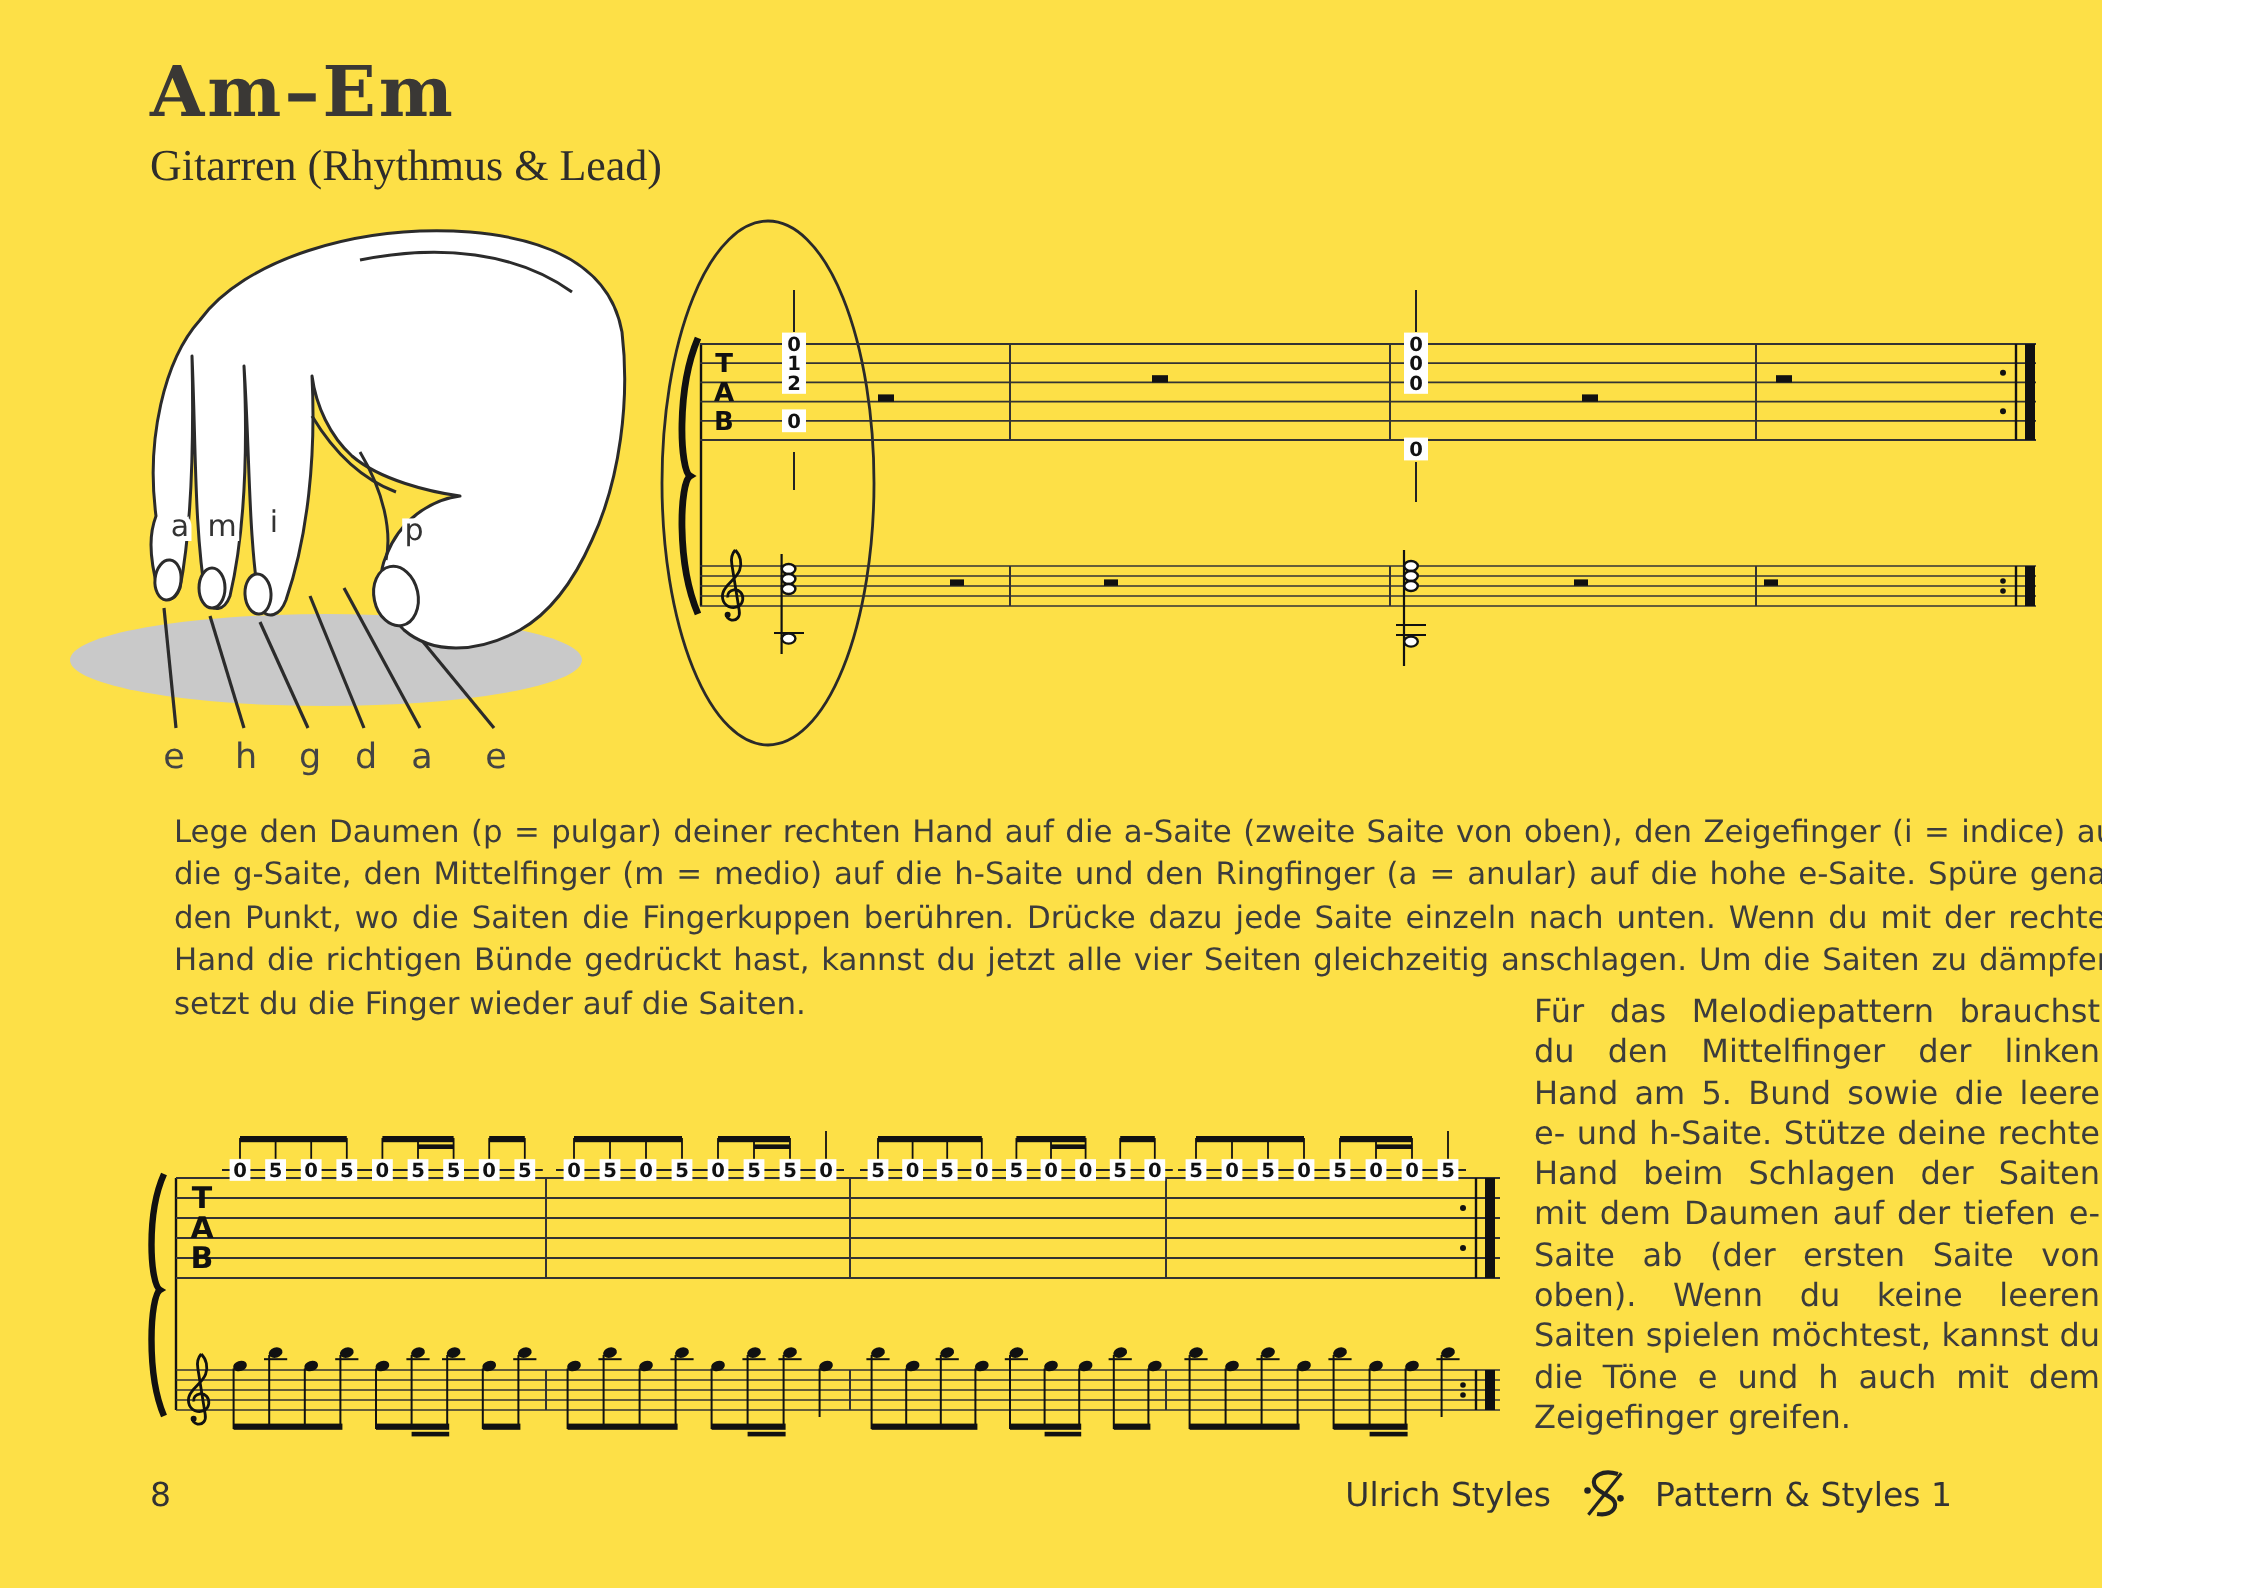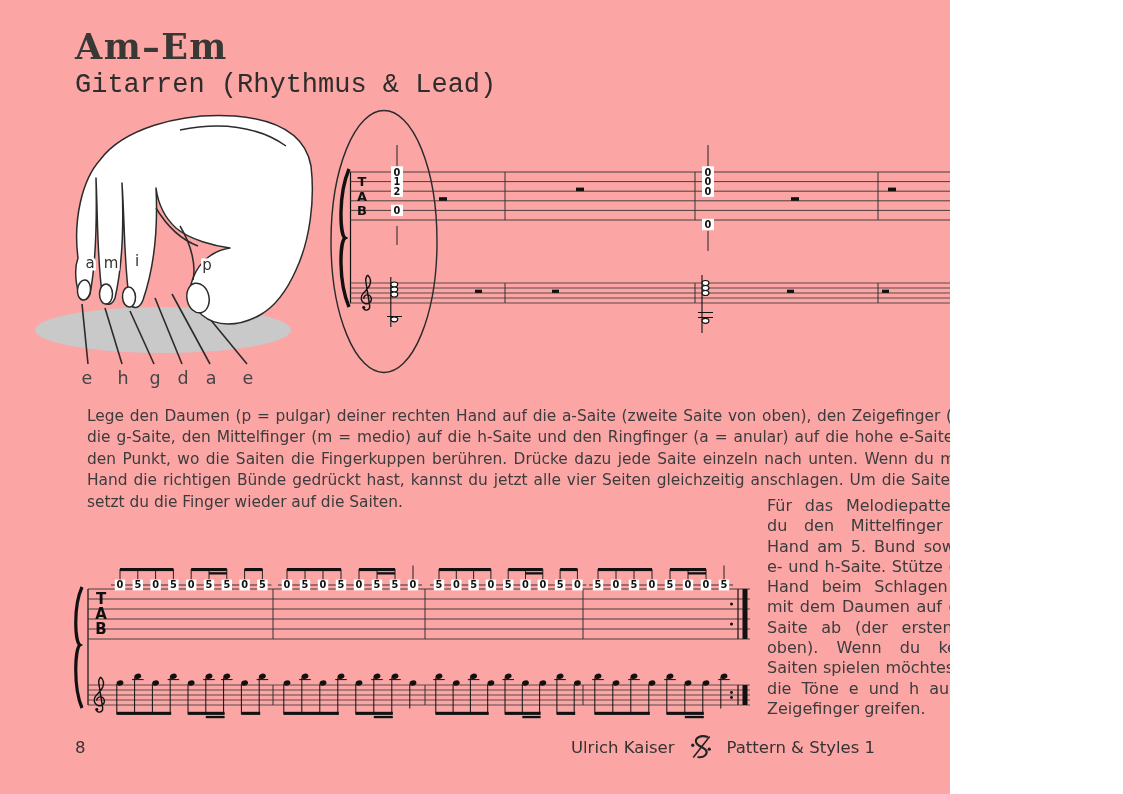--- a/index.html
+++ b/index.html
@@ -1,22 +1,22 @@
 <!DOCTYPE html>
 <html lang="de"><head>
 <meta charset="utf-8">
 <style>
   html,body{margin:0;padding:0;background:#ffffff;}
-  .page{position:relative;width:950px;height:794px;background:#fca5a5;overflow:hidden;
+  .page{position:relative;width:1051px;height:794px;background:#fde047;overflow:hidden;
         font-family:"DejaVu Sans","Liberation Sans",sans-serif;color:#3b3b3b;}
   .abs{position:absolute;}
   h1.title{margin:0;font-family:"DejaVu Serif","Liberation Serif",serif;font-weight:800;
            font-size:35px;letter-spacing:1.5px;color:#3a3835;}
-  h2.subtitle{margin:0;font-family:Liberation Mono, monospace;font-weight:400;
-           font-size:27px;color:#2e2d2b;}
+  h2.subtitle{margin:0;font-family:Liberation Serif, serif;font-weight:400;
+           font-size:22px;color:#2e2d2b;}
   p.body{margin:12px;font-size:15.4px;line-height:21.4px;text-align:justify;color:#3c3c3c;}
   p.side{margin:0;font-size:16px;line-height:20.3px;text-align:justify;color:#3c3c3c;
          hyphens:manual;-webkit-hyphens:manual;}
   .footer{position:absolute;left:75px;right:75px;top:733px;display:flex;
           justify-content:space-between;align-items:center;font-size:16.5px;color:#333;}
   .footer .right{display:flex;align-items:center;gap:13px;}
   svg{display:block;}
   svg text{font-family:"DejaVu Sans","Liberation Sans",sans-serif;}
   .fret{font-size:9.8px;font-weight:bold;fill:#111;}
   .tabletter{font-size:13px;font-weight:bold;fill:#111;}
@@ -468,21 +468,21 @@
         <rect x="606.8" y="159.8" width="37" height="3.1" fill="#111"></rect>
         <rect x="624.8" y="163.9" width="19" height="2.3" fill="#111"></rect>
       </g>
   </svg>
 
   <p class="side abs" style="left:767px;top:496px;width:283px;">Für das Melodiepattern brauchst du den Mittelfinger der linken Hand am 5. Bund sowie die leere e- und h-Saite. Stütze deine rechte Hand beim Schlagen der Saiten mit dem Daumen auf der tiefen e-Saite ab (der ersten Sai­te von oben). Wenn du keine lee­ren Saiten spielen möchtest, kannst du die Töne e und h auch mit dem Zeigefinger greifen.</p>
 
   <div class="footer">
     <span>8</span>
     <span class="right">
-      <span>Ulrich Kaiser</span>
+      <span>Ulrich Styles</span>
       <svg width="26" height="28" viewBox="0 0 30 32">
         <line x1="6" y1="28" x2="25" y2="4" stroke="#222" stroke-width="1.8"></line>
         <path d="M 23,4.5 C 14,1.5 7.5,6 9.5,11 C 11,15 17,16 20,19 C 23.5,22.5 20.5,29 11,27.5" fill="none" stroke="#222" stroke-width="2.4"></path>
         <circle cx="5.5" cy="14" r="1.9" fill="#222"></circle>
         <circle cx="24.5" cy="18.5" r="1.9" fill="#222"></circle>
       </svg>
       <span>Pattern &amp; Styles 1</span>
     </span>
   </div>
 

